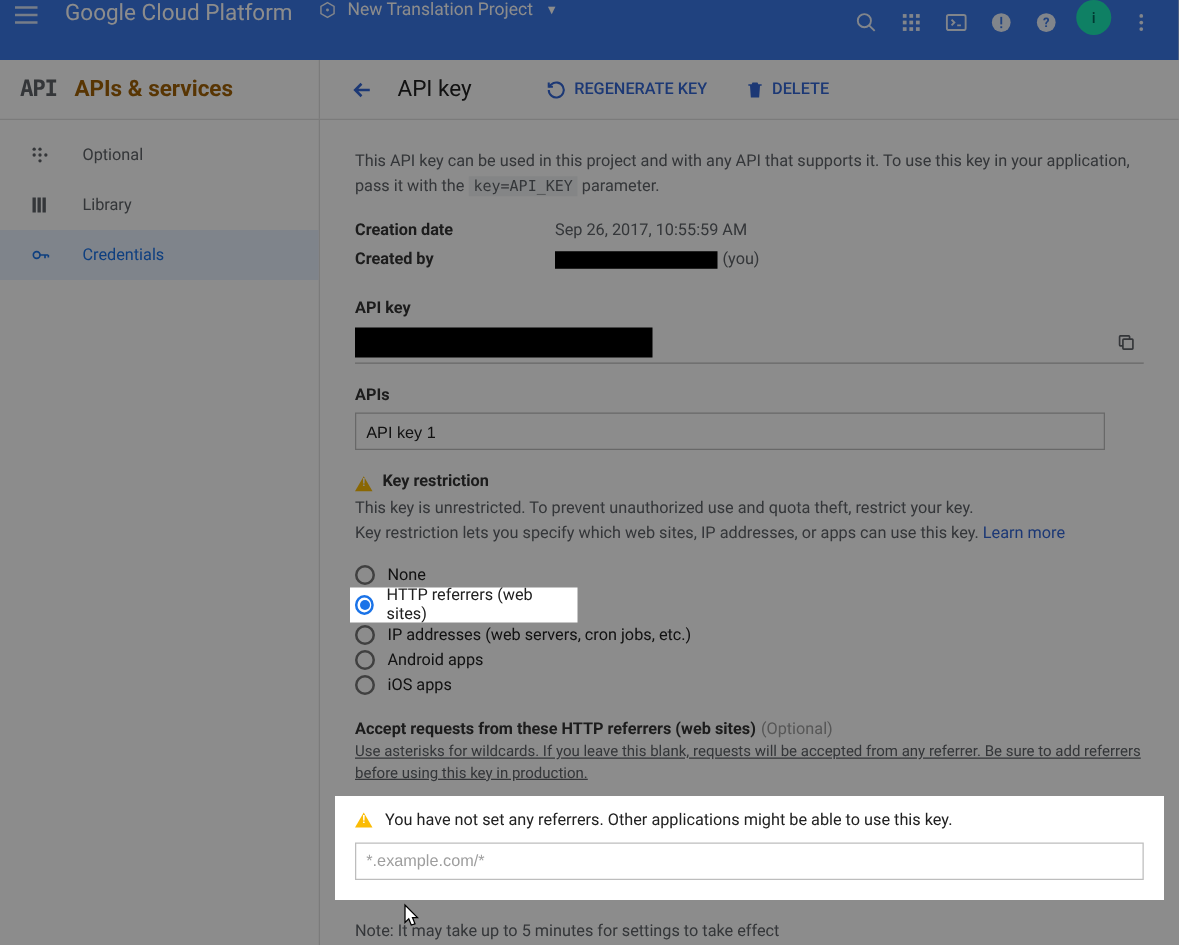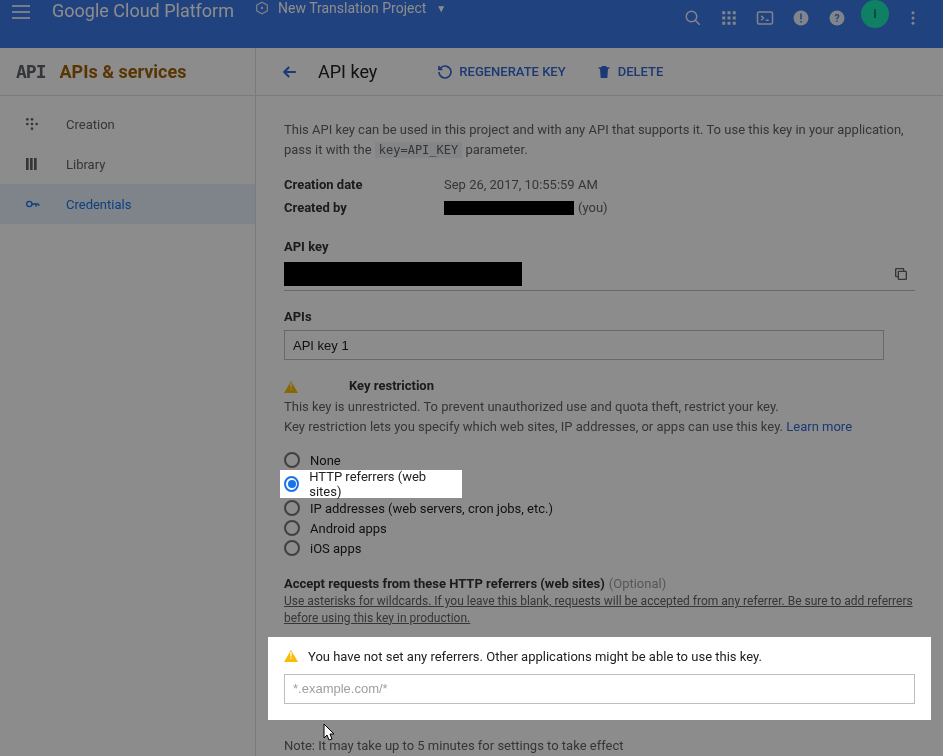--- a/index.html
+++ b/index.html
@@ -51,21 +51,21 @@
 .field { margin-bottom: 18px; }
 .field-label { font-size: 13px; font-weight: 700; color: #333; margin-bottom: 6px; }
 .api-key-box { display: flex; align-items: center; }
 .api-key-box .key-redacted { flex: 0 0 238px; height: 24px; background: #000; }
 .api-key-box .copy-btn { margin-left: auto; width: 28px; height: 28px; display: inline-flex; align-items: center; justify-content: center; color: #5f6368; cursor: pointer; }
 .api-key-underline { border-bottom: 1px solid #bdbdbd; margin-top: 2px; }
 
 .text-input { width: 600px; height: 30px; border: 1px solid #bdbdbd; padding: 0 8px; font-size: 13px; color: #212121; background: #fff; }
 .text-input::placeholder { color: #9e9e9e; }
 
-.kr-header { display: flex; align-items: flex-end; font-size: 13px; font-weight: 700; color: #333; margin-bottom: 4px; gap: 43px; }
+.kr-header { display: flex; align-items: flex-end; font-size: 13px; font-weight: 700; color: #333; margin-bottom: 4px; }
 .kr-header .warn { margin-right: 8px; }
 .kr-desc { font-size: 13px; line-height: 1.5; margin-bottom: 14px; color: #5f6368; }
 .kr-desc a { color: #3367d6; text-decoration: none; }
 
 .radio-list { margin-bottom: 18px; }
 .radio-item { display: flex; align-items: center; height: 20px; font-size: 13px; color: #212121; cursor: pointer; }
 .radio-item .radio { width: 16px; height: 16px; border: 2px solid #757575; border-radius: 50%; margin-right: 10px; display: inline-flex; align-items: center; justify-content: center; }
 .radio-item.selected .radio { border-color: #1a73e8; }
 .radio-item.selected .radio::after { content: ''; width: 8px; height: 8px; background: #1a73e8; border-radius: 50%; }
 
@@ -203,21 +203,21 @@
       <span class="ic">
         <svg width="16" height="16" viewBox="0 0 24 24" fill="currentColor">
             <circle cx="5" cy="5" r="2"></circle>
             <circle cx="12" cy="5" r="2"></circle>
             <circle cx="19" cy="12" r="2"></circle>
             <circle cx="5" cy="12" r="2"></circle>
             <circle cx="12" cy="12" r="2"></circle>
             <circle cx="12" cy="19" r="2"></circle>
           </svg>
       </span>
-      <span>Creation</span>
+      <span>Optional</span>
     </div>
     <div class="side-item">
       <span class="ic">
         <svg width="16" height="16" viewBox="0 0 24 24" fill="currentColor">
             <rect x="3" y="3" width="4" height="18"></rect>
             <rect x="9" y="3" width="4" height="18"></rect>
             <rect x="15" y="3" width="4" height="18"></rect>
           </svg>
       </span>
       <span>Library</span>

